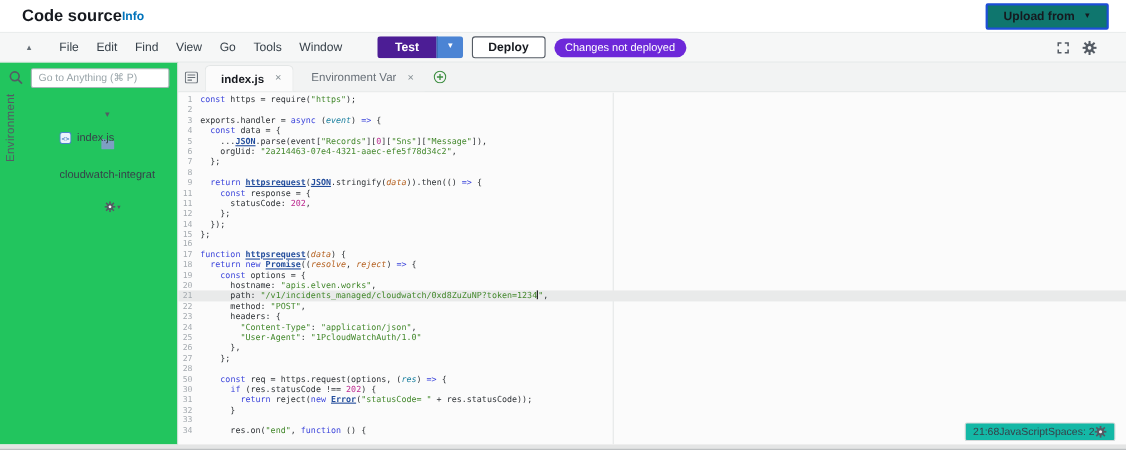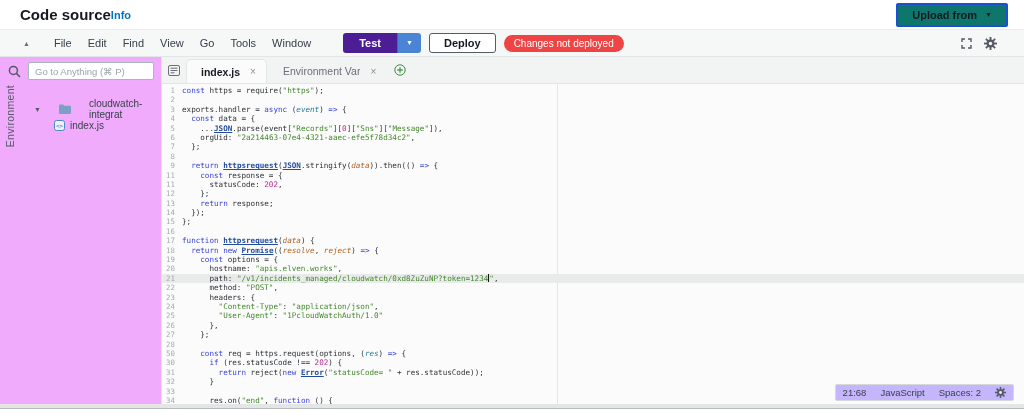--- a/index.html
+++ b/index.html
@@ -24,42 +24,42 @@
   .collapse-tri { font-size:7px; color:#687078; margin-right:14px; cursor:pointer; }
   .menu-item { font-size:11px; color:#37414a; padding:3px 8px; cursor:pointer; }
   .run-group { display:flex; align-items:center; margin-left:22px; gap:8px; }
   .btn-test { display:flex; border-radius:3px; overflow:hidden; cursor:pointer; }
   .btn-test .seg-main { background:#4c1d95; color:#fff; font-size:11px; font-weight:bold;
                         padding:4px 16px; }
   .btn-test .seg-caret { background:#4b84d4; border-left:1px solid #3a6db4; color:#fff;
                          font-size:7px; padding:6px 8px 4px; }
   .btn-deploy { background:#fff; border:1px solid #545b64; border-radius:3px; color:#16191f;
                 font-size:11px; font-weight:bold; padding:3px 14px; cursor:pointer; }
-  .badge { background:#ef4444; color:#fff; font-size:10px; border-radius:9px;
+  .badge { background:#6d28d9; color:#fff; font-size:10px; border-radius:9px;
            padding:3px 10px; white-space:nowrap; }
   .mb-spacer { flex:1; }
   .mb-icons { display:flex; align-items:center; gap:12px; padding-right:4px; }
   .icon-btn { color:#545b64; cursor:pointer; line-height:0; }
 
   
   .main { position:relative; display:flex; height:347px; }
 
   
-  .sidebar { position:relative; width:162px; border-right:1px solid #dfe3e4; background:#f0abfc; }
+  .sidebar { position:relative; width:162px; border-right:1px solid #dfe3e4; background:#22c55e; }
   .search-icon-wrap { position:absolute; left:8px; top:7px; }
   .goto-input { position:absolute; left:28px; top:5px; width:126px; height:18px;
                 border:1px solid #aab7b8; border-radius:2px; font-size:9.5px; padding:0 6px;
                 color:#16191f; font-family:"Liberation Sans", sans-serif; }
   .goto-input::placeholder { color:#9aa5aa; }
   .env-label { position:absolute; left:4px; top:28px; writing-mode:vertical-rl;
                transform:rotate(180deg); font-size:10.5px; color:#545b64; letter-spacing:.3px; }
   .tree { position:absolute; left:26px; top:44px; right:0; }
   .tree-row { display:flex; align-items:center; height:16px; font-size:10px; color:#37414a;
               cursor:pointer; }
-  .tr-folder { padding-left:8px; gap:18px; }
+  .tr-folder { padding-left:8px; gap:18px;flex-direction:column; }
   .tr-file { padding-left:28px; gap:5px; }
   .disclosure { font-size:7px; color:#545b64; }
   .tree-gear { margin-left:10px; display:flex; align-items:center; color:#545b64; font-size:6px; gap:1px; }
 
   
   .editor-col { position:relative; flex:1; display:flex; flex-direction:column; }
   .tabbar { height:27px; background:#f2f3f3; border-bottom:1px solid #e3e6e6;
             display:flex; align-items:flex-end; padding-left:4px; }
   .panel-icon-wrap { align-self:center; margin:0 6px 0 2px; cursor:pointer; line-height:0; }
   .tab { display:flex; align-items:center; gap:10px; height:24px; padding:0 10px 0 14px;
@@ -85,21 +85,21 @@
   .tk-s { color:#43882c; }
   .tk-n { color:#bb2a8f; }
   .tk-f { color:#234d9c; font-weight:bold;text-decoration:underline; }
   .tk-p { color:#b4601f; font-style:italic; }
   .tk-v { color:#1a7f9e; font-style:italic; }
   .tk-d { color:#2f3337; }
   .cursor { display:inline-block; width:1px; height:8px; background:#111; vertical-align:-1px; }
 
   
   .statusbar { position:absolute; right:10px; bottom:12px; display:flex; align-items:center;
-               gap:14px; background:#c4b5fd; border:1px solid #d5d9d9; border-radius:2px;
+               background:#14b8a6; border:1px solid #d5d9d9; border-radius:2px;
                padding:2px 7px; font-size:9.5px; color:#37414a; z-index:5; }
   .statusbar .sb-item { cursor:pointer; }
   .statusbar .gear { cursor:pointer; line-height:0; }
 
   
   .bottom-strip { position:absolute; left:0; right:0; bottom:4px; height:5px;
                   background:#e4e5e5; border-bottom:1px solid #b9bcbe; }
 </style>
 </head>
 <body>
@@ -281,24 +281,20 @@
             </div>
             <div class="cl">
               <span class="ln">11</span>
               <span class="ct"><span class="tk-d">      statusCode: </span><span class="tk-n">202</span><span class="tk-d">,</span></span>
             </div>
             <div class="cl">
               <span class="ln">12</span>
               <span class="ct"><span class="tk-d">    };</span></span>
             </div>
             <div class="cl">
-              <span class="ln">13</span>
-              <span class="ct"><span class="tk-d">    </span><span class="tk-k">return</span><span class="tk-d"> response;</span></span>
-            </div>
-            <div class="cl">
               <span class="ln">14</span>
               <span class="ct"><span class="tk-d">  });</span></span>
             </div>
             <div class="cl">
               <span class="ln">15</span>
               <span class="ct"><span class="tk-d">};</span></span>
             </div>
             <div class="cl">
               <span class="ln">16</span>
               <span class="ct"></span>

